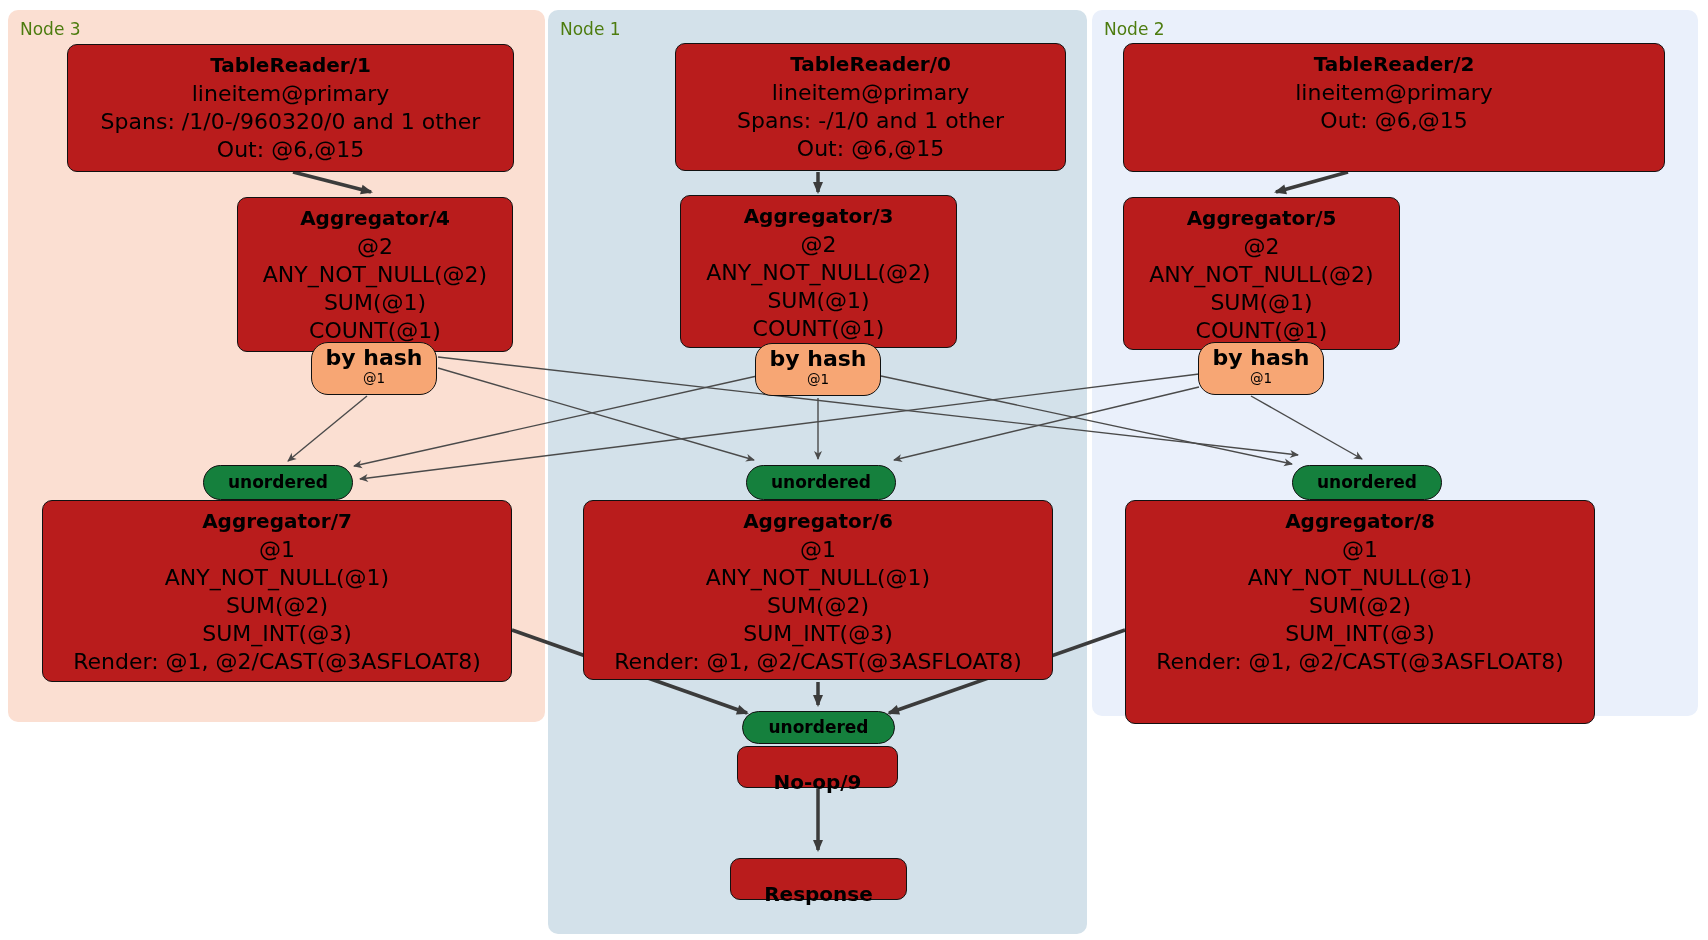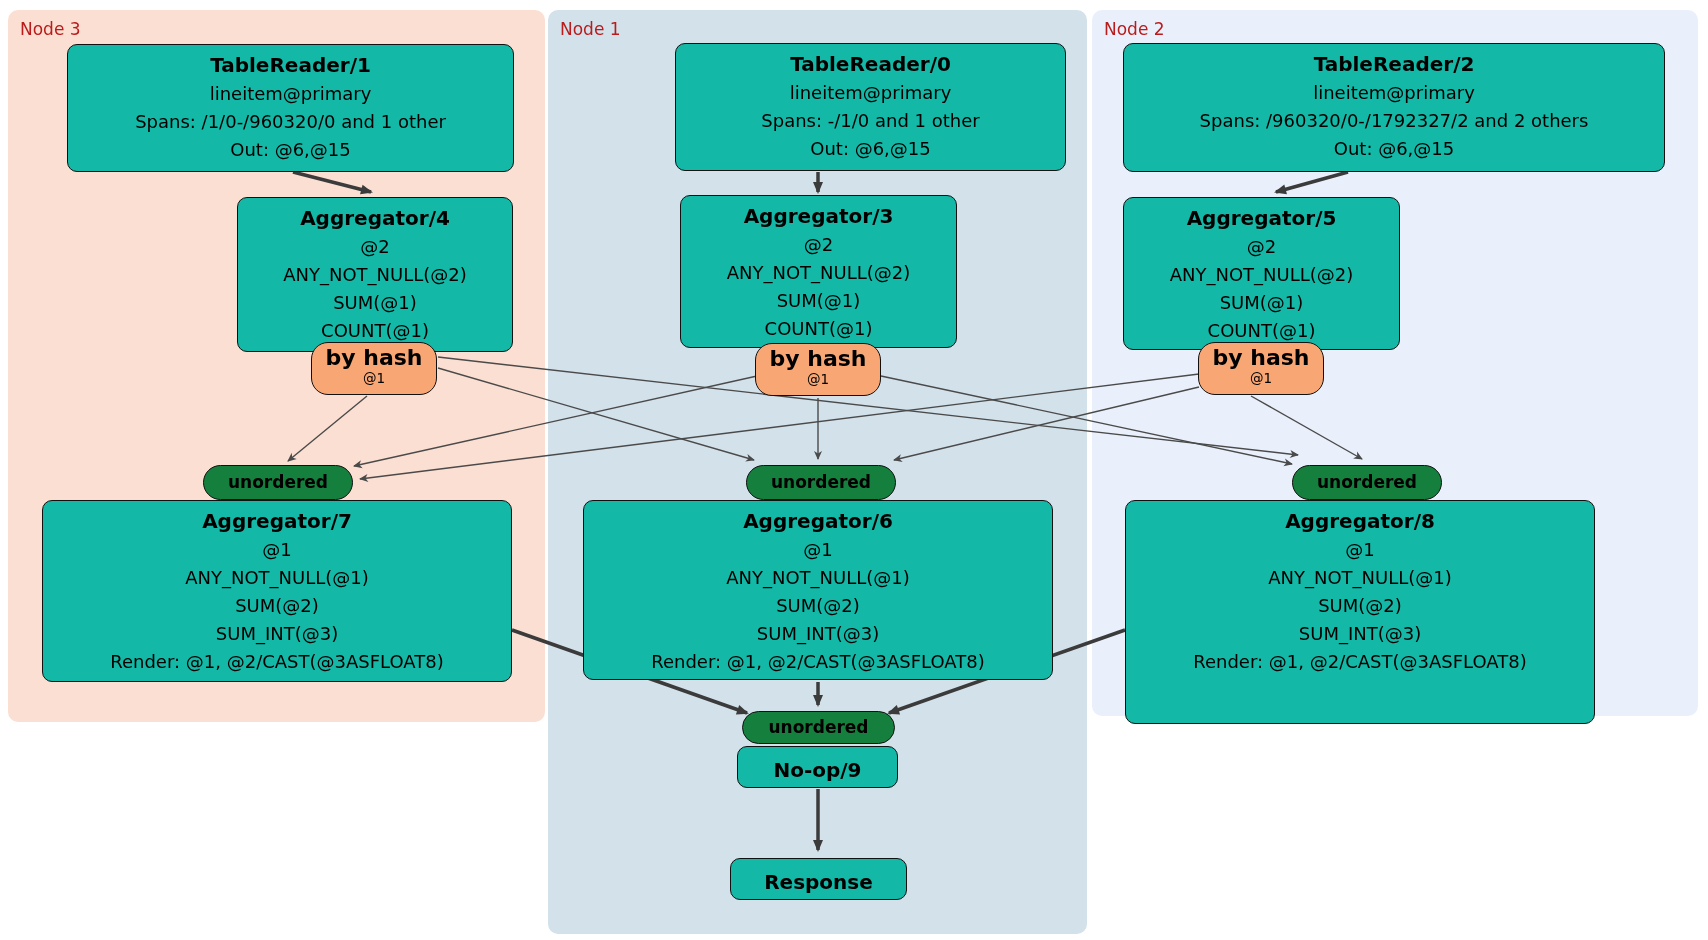--- a/index.html
+++ b/index.html
@@ -1,40 +1,40 @@
 <!DOCTYPE html>
 <html><head>
 <meta charset="utf-8">
 <style>
   html,body{margin:0;padding:0;background:#ffffff;}
   body{
     width:1708px;height:940px;position:relative;overflow:hidden;
     font-family:"DejaVu Sans","Liberation Sans",sans-serif;color:#000;
   }
   .panel{position:absolute;border-radius:10px;z-index:0;}
-  .panel-label{position:absolute;top:9px;left:12px;font-size:17px;color:#b91c1c;}
+  .panel-label{position:absolute;top:9px;left:12px;font-size:17px;color:#4d7c0f;}
   #edges{position:absolute;left:0;top:0;z-index:1;pointer-events:none;}
   .pbox{
-    position:absolute;z-index:2;background:#14b8a6;border:1.6px solid #111;
+    position:absolute;z-index:2;background:#b91c1c;border:1.6px solid #111;
     border-radius:10px;text-align:center;box-sizing:border-box;padding-top:5px;
   }
   .ptitle{display:block;font-weight:bold;font-size:20px;line-height:30px;}
-  .pline{display:block;font-size:18px;line-height:28px;white-space:nowrap;}
+  .pline{display:block;font-size:22px;line-height:28px;white-space:nowrap;}
   .router{
     position:absolute;z-index:3;background:#f7a674;border:1.6px solid #111;
     border-radius:17px;text-align:center;box-sizing:border-box;padding-top:3px;
   }
   .router-label{display:block;font-weight:bold;font-size:22px;line-height:24px;}
   .router-detail{display:block;font-size:13.5px;line-height:17px;}
   .sync{
     position:absolute;z-index:3;background:#15803d;border:1.6px solid #111;
     border-radius:18px;text-align:center;box-sizing:border-box;
     font-weight:bold;font-size:17px;
   }
-  .single{font-weight:bold;font-size:20px;padding-top:4px;}
+  .single{font-weight:bold;font-size:20px;padding-top:16px;}
   .single .ptitle{line-height:39px;}
   .thickline{stroke:#3b3b3b;stroke-width:3.5;}
   .thinline{stroke:#4a4a4a;stroke-width:1.4;}
 </style>
 </head>
 <body>
 
 <div class="panel" style="left:8px;top:10px;width:537px;height:712px;background:#fbdfd2;">
   <span class="panel-label">Node 3</span>
 </div>
@@ -137,21 +137,20 @@
 <div class="pbox single" style="left:737px;top:746px;width:161px;height:42px;">
   <span class="ptitle">No-op/9</span>
 </div>
 <div class="pbox single" style="left:730px;top:858px;width:177px;height:42px;">
   <span class="ptitle">Response</span>
 </div>
 
 <div class="pbox" style="left:1123px;top:43px;width:542px;height:129px;">
   <span class="ptitle">TableReader/2</span>
   <span class="pline">lineitem@primary</span>
-  <span class="pline">Spans: /960320/0-/1792327/2 and 2 others</span>
   <span class="pline">Out: @6,@15</span>
 </div>
 <div class="pbox" style="left:1123px;top:197px;width:277px;height:153px;">
   <span class="ptitle">Aggregator/5</span>
   <span class="pline">@2</span>
   <span class="pline">ANY_NOT_NULL(@2)</span>
   <span class="pline">SUM(@1)</span>
   <span class="pline">COUNT(@1)</span>
 </div>
 <div class="router" style="left:1198px;top:342px;width:126px;height:53px;">

